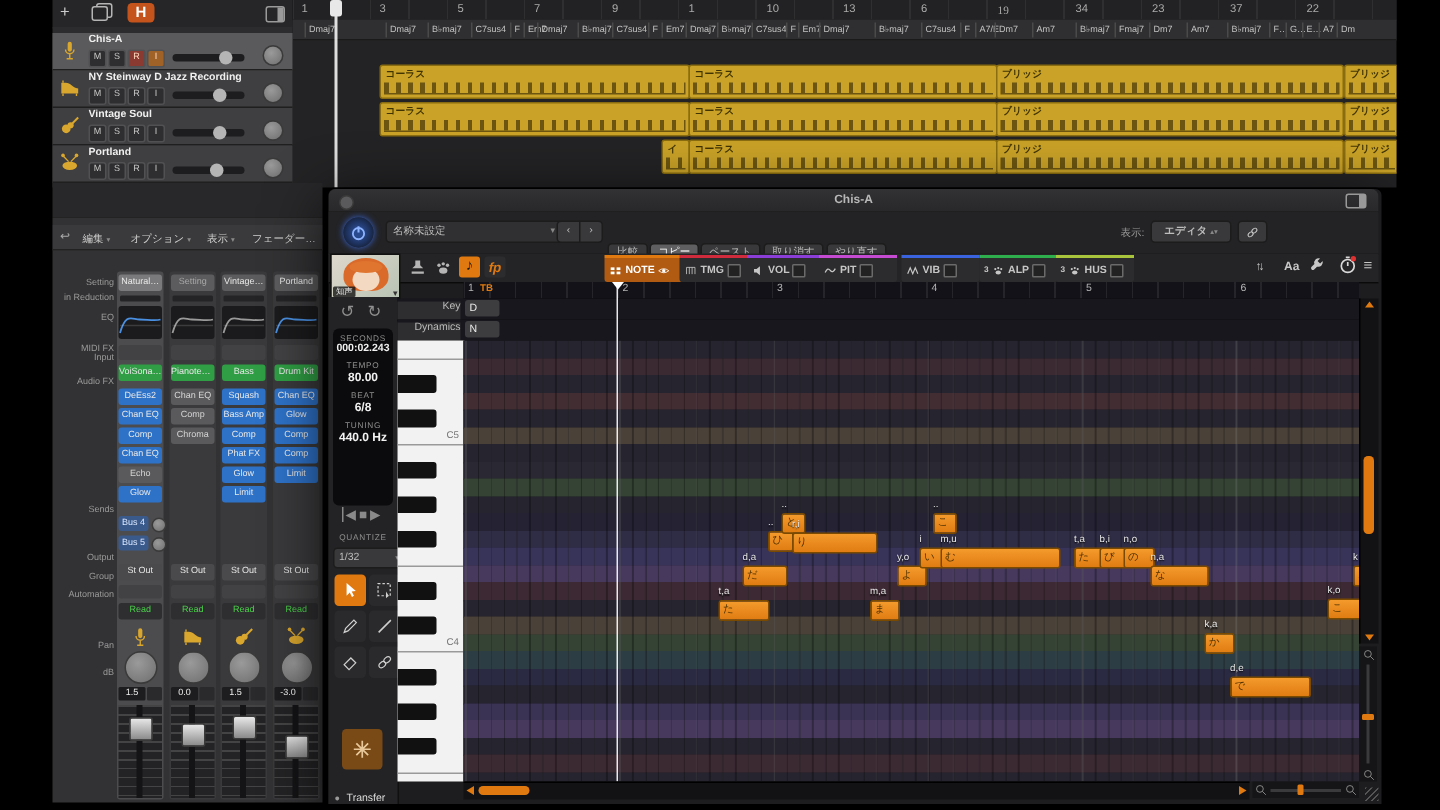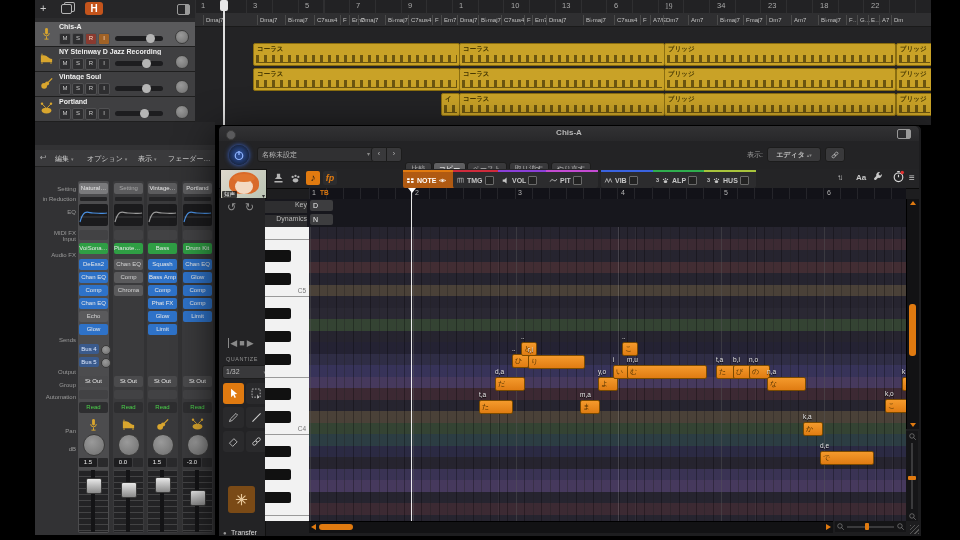--- a/index.html
+++ b/index.html
@@ -77,21 +77,21 @@
       <div class="barnum" style="position: absolute; left: 110px; top: 1px;">5</div>
       <div class="barnum" style="position: absolute; left: 161px; top: 1px;">7</div>
       <div class="barnum" style="position: absolute; left: 213px; top: 1px;">9</div>
       <div class="barnum" style="position: absolute; left: 264px; top: 1px;">1</div>
       <div class="barnum" style="position: absolute; left: 316px; top: 1px;">10</div>
       <div class="barnum" style="position: absolute; left: 367px; top: 1px;">13</div>
       <div class="barnum" style="position: absolute; left: 419px; top: 1px;">6</div>
       <div class="barnum" style="position: absolute; left: 470px; top: 2px; font-family: Liberation Serif, serif;">19</div>
       <div class="barnum" style="position: absolute; left: 522px; top: 1px;">34</div>
       <div class="barnum" style="position: absolute; left: 573px; top: 1px;">23</div>
-      <div class="barnum" style="position: absolute; left: 625px; top: 1px;">18</div>
+      <div class="barnum" style="position: absolute; left: 625px; top: 1px;">37</div>
       <div class="barnum" style="position: absolute; left: 676px; top: 1px;">22</div>
     </div>
   <div class="abs" id="chord-row" style="left:195px;top:13px;width:736px;height:13px;background:#2f2f31;border-bottom:1px solid #1a1a1a;overflow:hidden;">
       <div class="chord" style="position: absolute; left: 8px; top: 2px;">Dmaj7</div>
       <div class="chord" style="position: absolute; left: 62px; top: 2px;">Dmaj7</div>
       <div class="chord" style="position: absolute; left: 90px; top: 2px;">B♭maj7</div>
       <div class="chord" style="position: absolute; left: 119px; top: 2px;">C7sus4</div>
       <div class="chord" style="position: absolute; left: 145px; top: 2px;">F</div>
       <div class="chord" style="position: absolute; left: 154px; top: 2px;">Em7</div>
       <div class="chord" style="position: absolute; left: 163px; top: 2px;">Dmaj7</div>
@@ -608,20 +608,30 @@
         <path d="M8 9 V5.8 M6.4 2 h3.2" stroke="currentColor" stroke-width="1.4"></path>
         <circle cx="12.6" cy="3" r="2.2" fill="#e03030"></circle>
         </svg>
     </div>
     <div class="abs" style="left:690px;top:46px;color:#c8c8c8;font-size:10px;">≡</div>
 
     <div class="abs" style="left:0;top:72px;width:46px;height:338px;background:#232325;border-right:1px solid #101010;">
       <span class="abs" style="left:8px;top:3px;color:#8f8f8f;font-size:11px;">↺</span>
       <span class="abs" style="left:26px;top:3px;color:#8f8f8f;font-size:11px;">↻</span>
 
+      <div class="abs" style="left:3px;top:21px;width:40px;height:114px;background:#0b0b0d;border-radius:4px;padding-top:4px;">
+        <div class="lcdlab">SECONDS</div>
+        <div class="lcdval" style="font-size:7px;">000:02.243</div>
+        <div class="lcdlab" style="margin-top:5px;">TEMPO</div>
+        <div class="lcdval">80.00</div>
+        <div class="lcdlab" style="margin-top:5px;">BEAT</div>
+        <div class="lcdval">6/8</div>
+        <div class="lcdlab" style="margin-top:5px;">TUNING</div>
+        <div class="lcdval">440.0 Hz</div>
+      </div>
 
       <div class="abs" style="left:0;top:140px;width:46px;text-align:center;color:#8a8a8a;font-size:9px;letter-spacing:2px;">
         <span style="border-left:1.5px solid #8a8a8a;padding-left:1px;">◀</span><span>■</span><span>▶</span>
       </div>
 
       <div class="abs lcdlab" style="left:0;top:158px;width:46px;">QUANTIZE</div>
       <div class="abs pbtn" style="left:3px;top:167px;width:40px;height:12px;line-height:12px;text-align:left;padding:0 3px;">
         <span>1/32</span><span style="float:right;color:#888;font-size:5px;">▾</span>
       </div>
 

